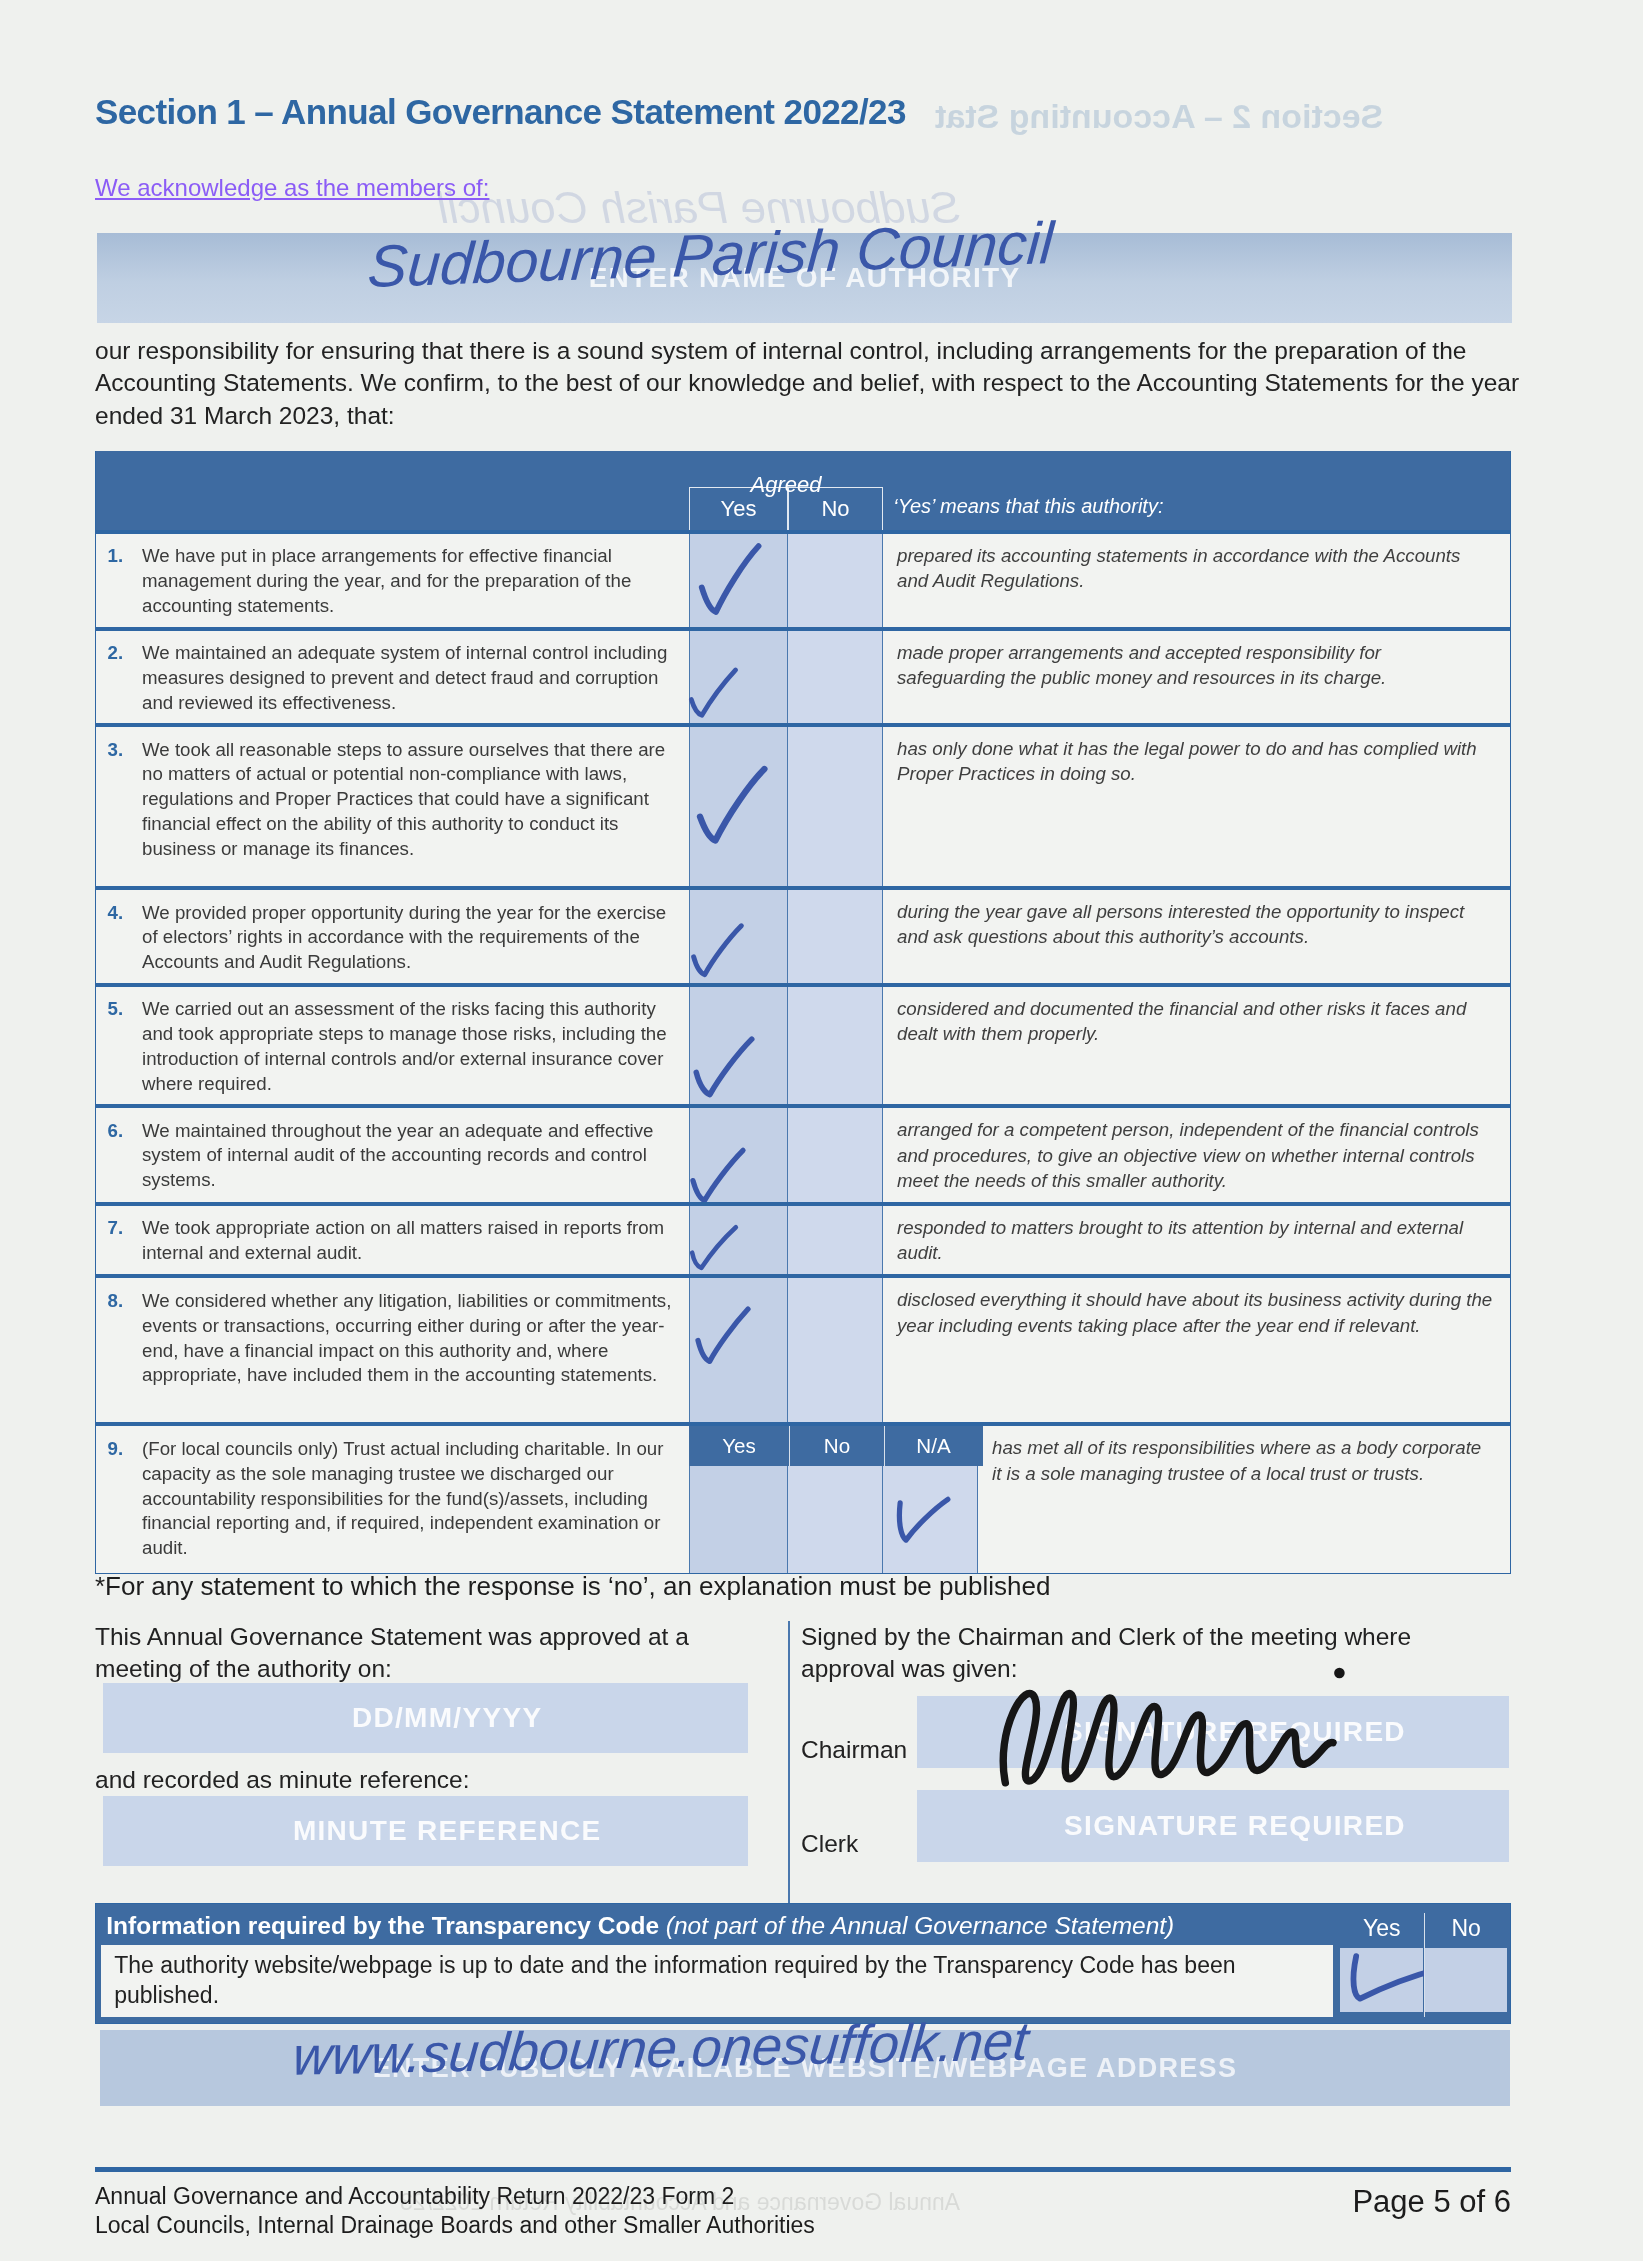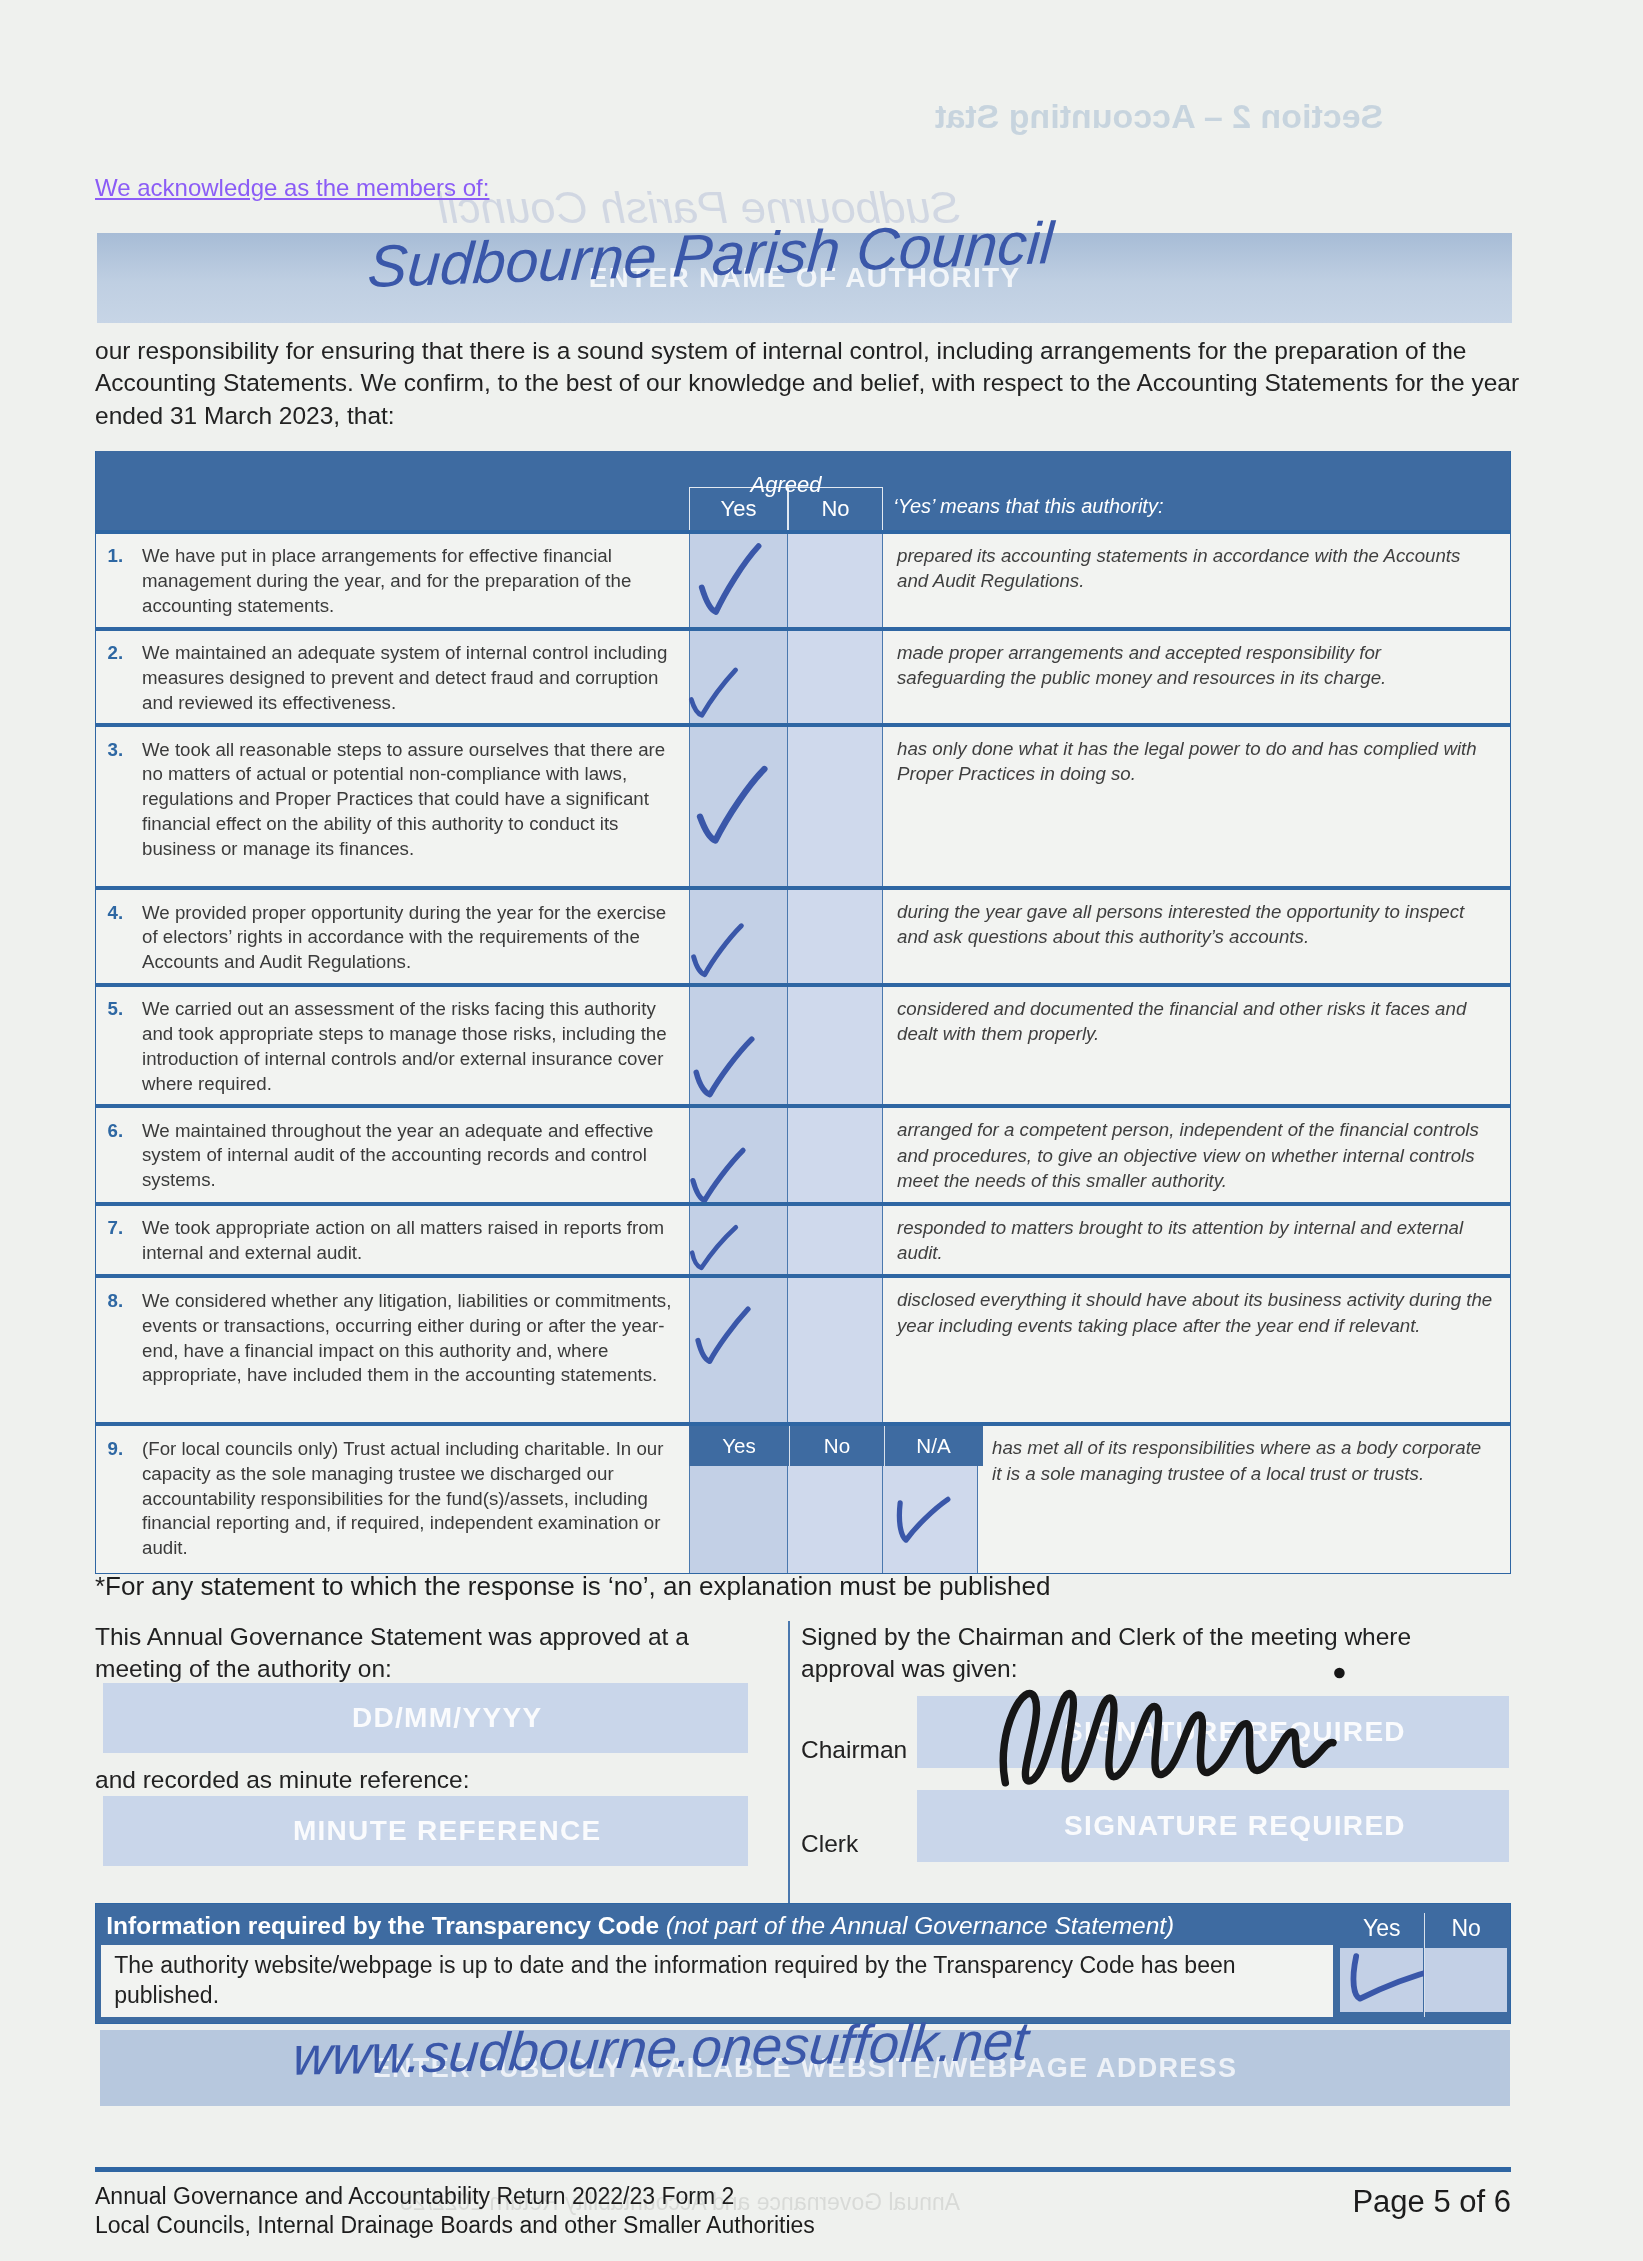--- a/index.html
+++ b/index.html
@@ -105,20 +105,21 @@
 </style>
 </head>
 <body>
 
 <div class="page">
 
   <div class="ghost ghost-title">Section 2 – Accounting Stat</div>
   <div class="ghost ghost-name">Sudbourne Parish Council</div>
   <div class="ghost ghost-footer">Annual Governance and Accountability Return 2022/23</div>
 
+  <div class="title">Section 1 – Annual Governance Statement 2022/23</div>
   <div class="intro">We acknowledge as the members of:</div>
 
   <div class="name-banner">
     <span class="ph">ENTER NAME OF AUTHORITY</span>
     <span class="handwriting hand-name">Sudbourne Parish Council</span>
   </div>
 
   <div class="para">our responsibility for ensuring that there is a sound system of internal control, including arrangements for the preparation of the Accounting Statements. We confirm, to the best of our knowledge and belief, with respect to the Accounting Statements for the year ended 31 March 2023, that:</div>
 
   <div class="agtable">

